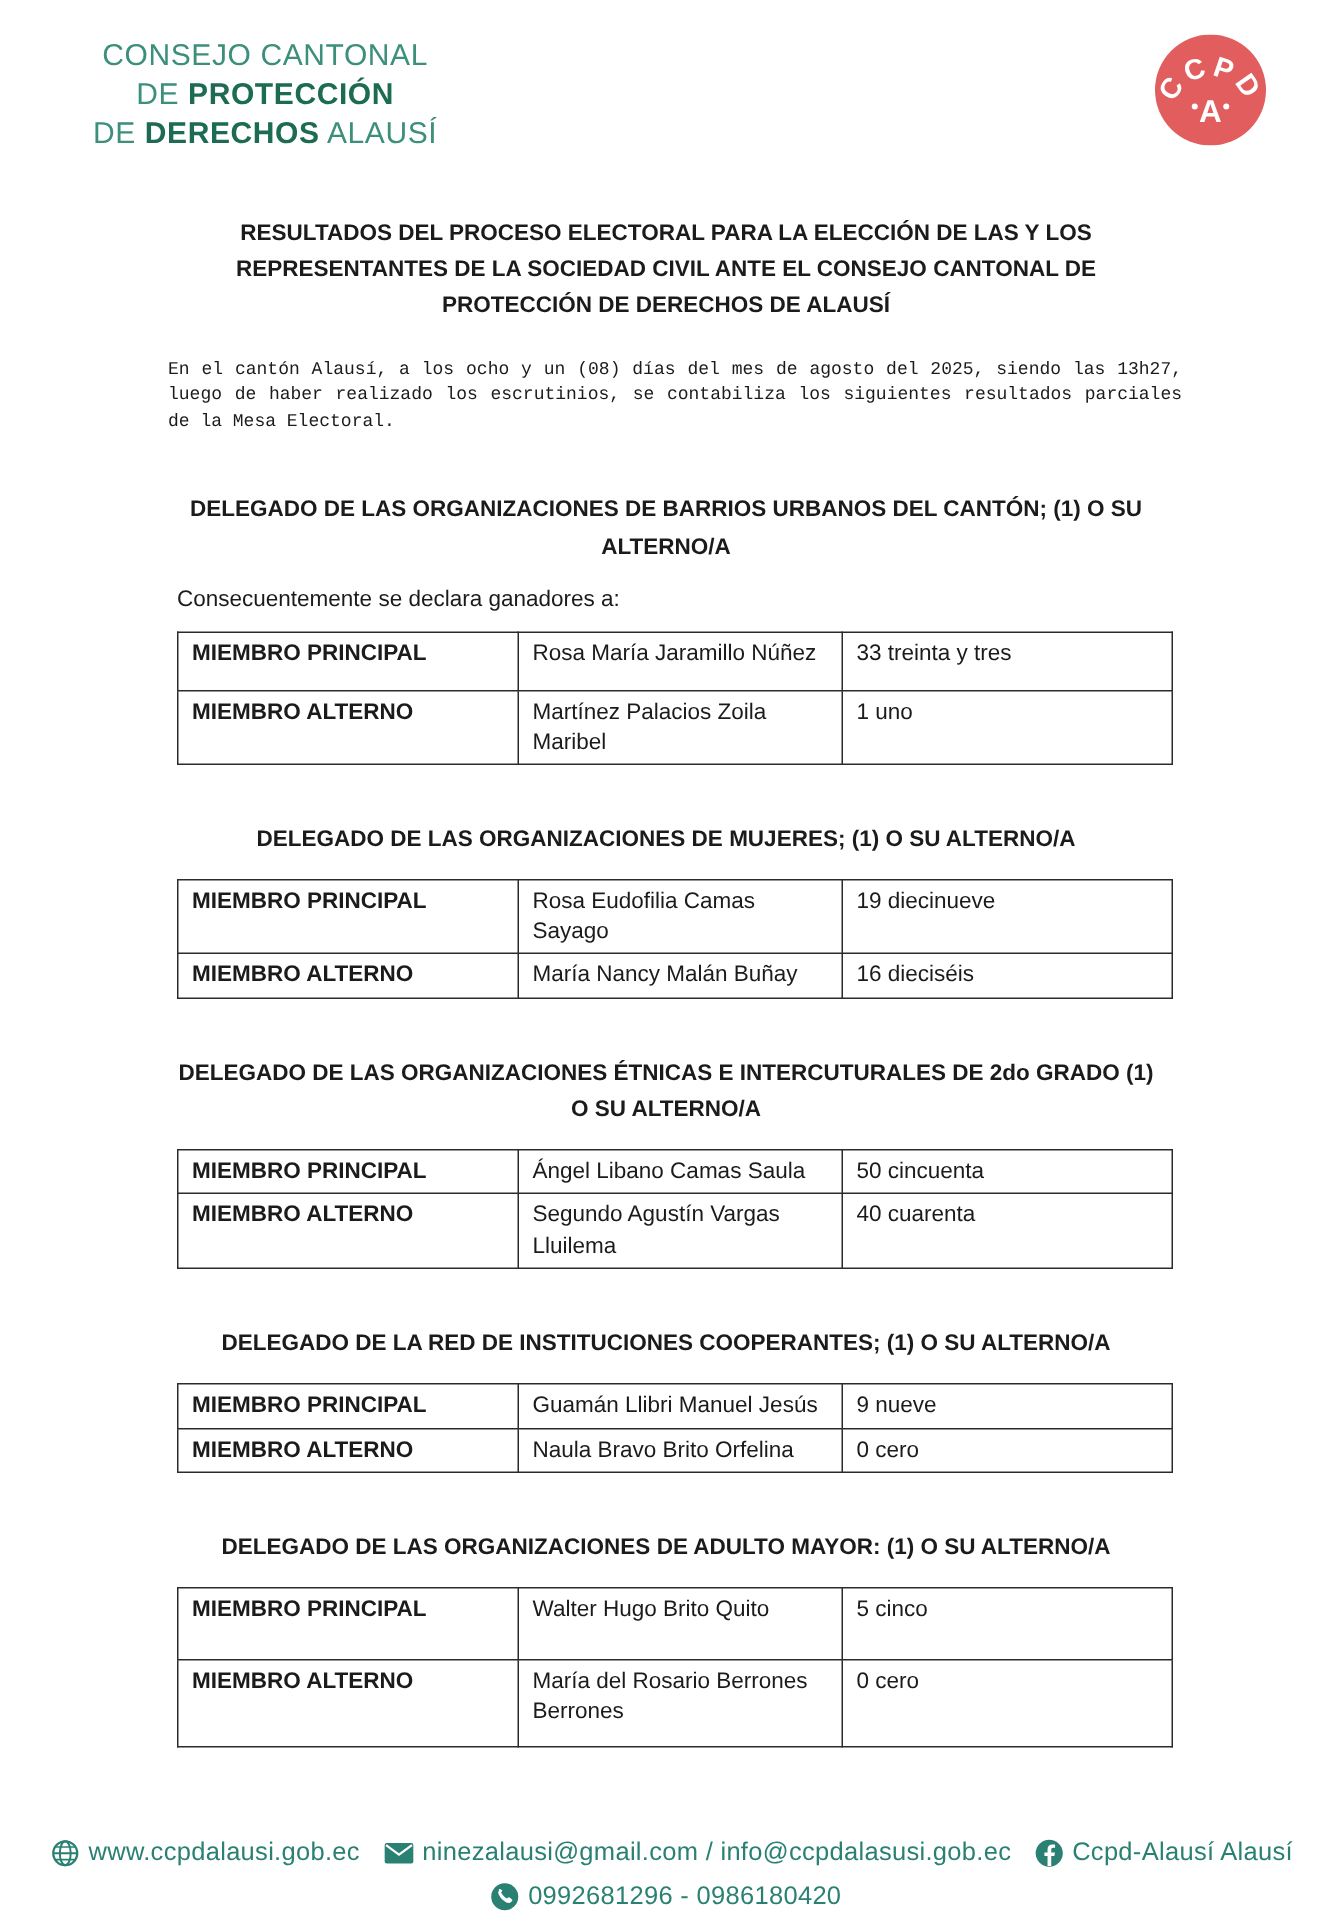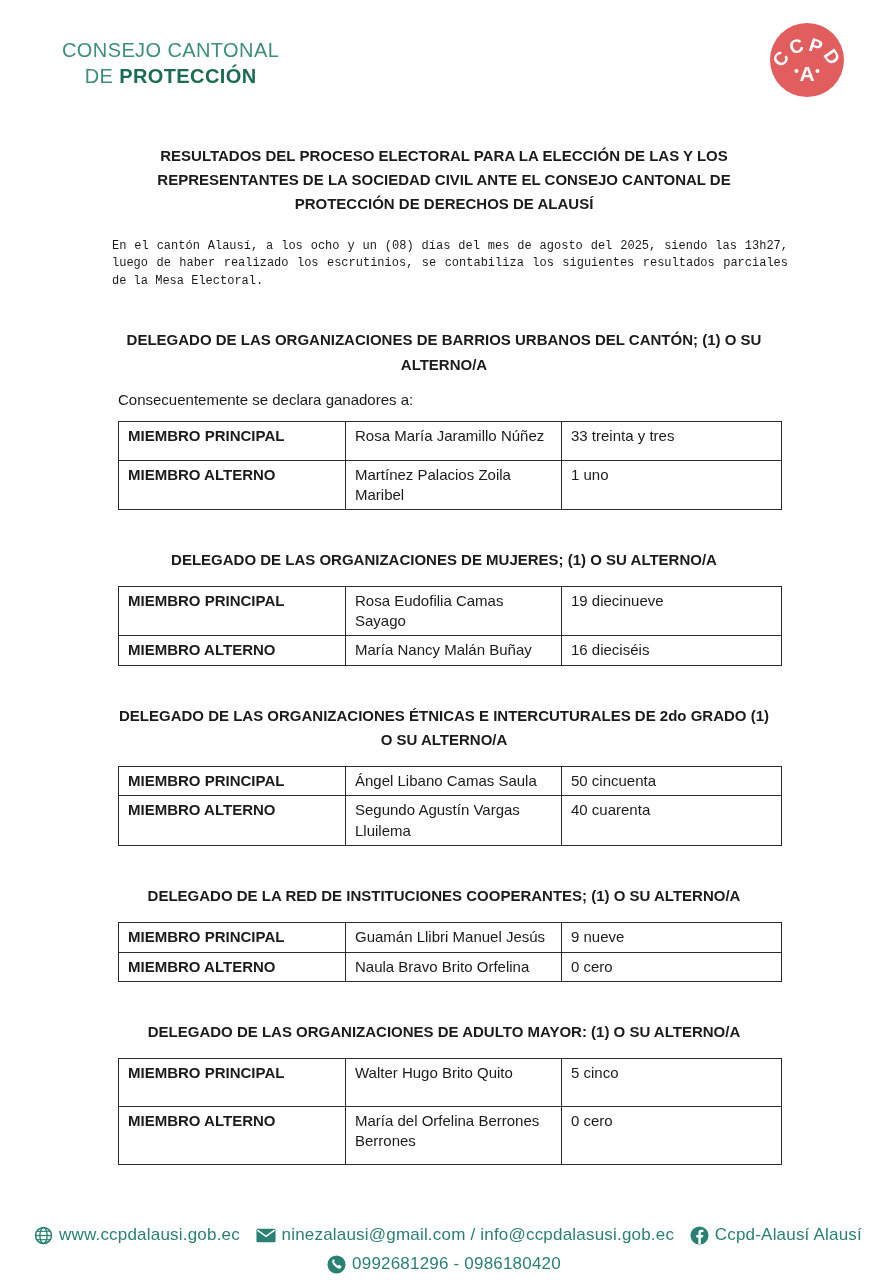--- a/index.html
+++ b/index.html
@@ -61,20 +61,21 @@
   .f-item{display:flex;align-items:center;gap:6px;font-size:17px;letter-spacing:.2px;}
   .f-item svg{display:block;}
 </style>
 </head>
 <body>
 
 <div class="header">
   <div class="logo">
     <div><span>CONSEJO CANTONAL</span></div>
     <div><span>DE </span><span class="bold">PROTECCIÓN</span></div>
+    <div><span>DE </span><span class="bold">DERECHOS</span><span> ALAUSÍ</span></div>
   </div>
   <div class="badge">
     <svg viewBox="0 0 74 74" width="74" height="74" aria-hidden="true">
       <circle cx="37" cy="37" r="37" fill="#E15D5E"></circle>
       <path id="arcpath" d="M 13,46 A 25,25 0 0 1 61,46" fill="none"></path>
       <text font-family="Liberation Sans, sans-serif" font-size="19" font-weight="bold" fill="#ffffff" letter-spacing="2.5">
         <textPath href="#arcpath" startOffset="50%" text-anchor="middle">CCPD</textPath>
       </text>
       <text x="37" y="58" text-anchor="middle" font-family="Liberation Sans, sans-serif" font-size="21" font-weight="bold" fill="#ffffff">A</text>
       <circle cx="26.5" cy="48" r="2" fill="#ffffff"></circle>
@@ -180,21 +181,21 @@
       <col class="c3">
     </colgroup>
   <tbody>
     <tr class="h48">
       <td class="role">MIEMBRO PRINCIPAL</td>
       <td>Walter Hugo Brito Quito</td>
       <td>5 cinco</td>
     </tr>
     <tr class="h58">
       <td class="role">MIEMBRO ALTERNO</td>
-      <td>María del Orfelina Berrones Berrones</td>
+      <td>María del Rosario Berrones Berrones</td>
       <td>0 cero</td>
     </tr>
   </tbody>
 </table>
 
 <div class="footer">
   <div class="footer-row1">
     <div class="f-item">
       <span>
         <svg width="19" height="19" viewBox="0 0 20 20">

